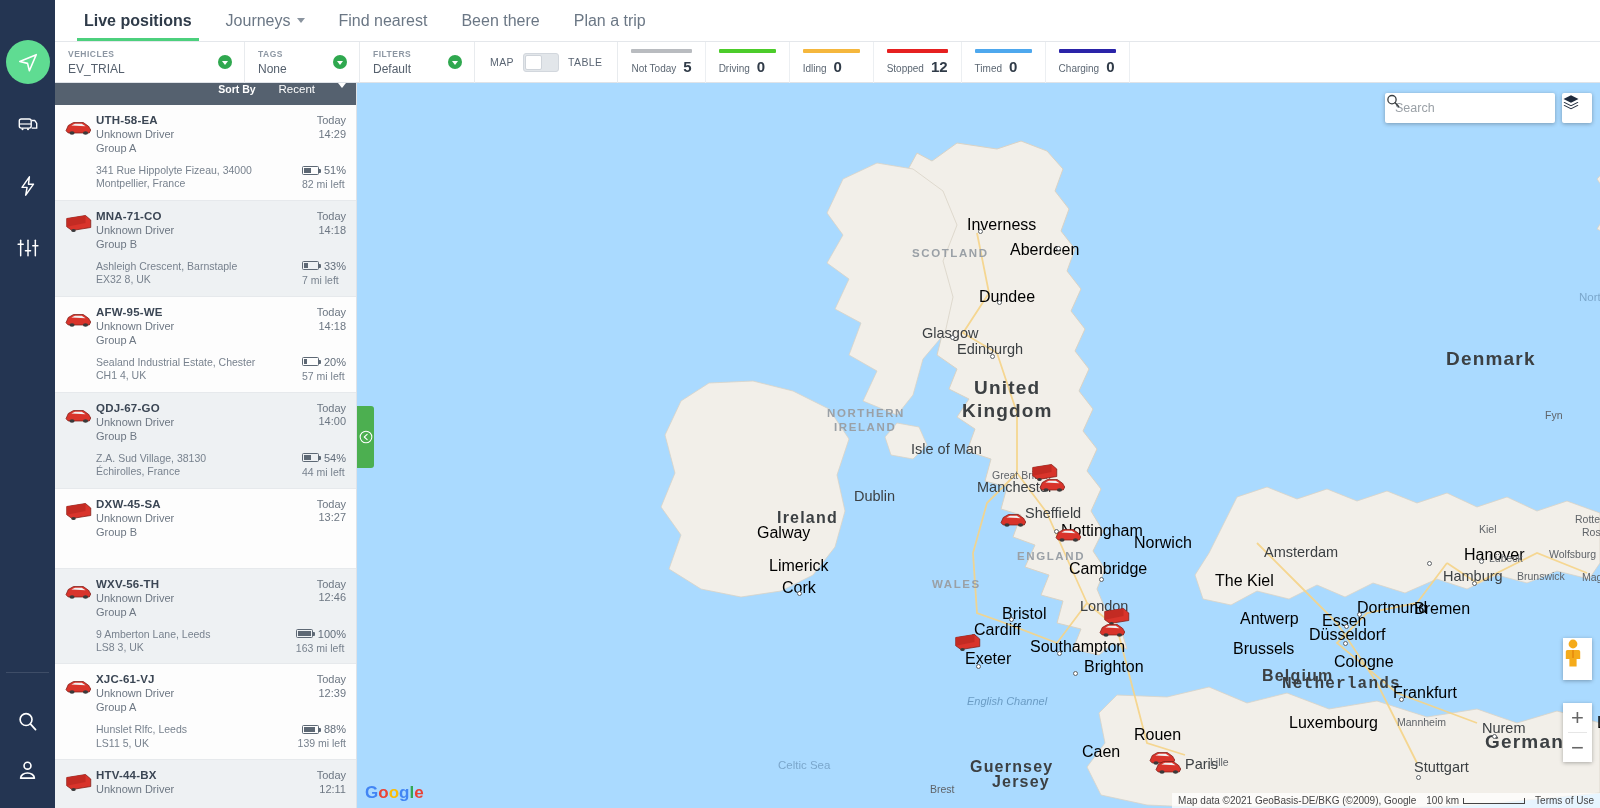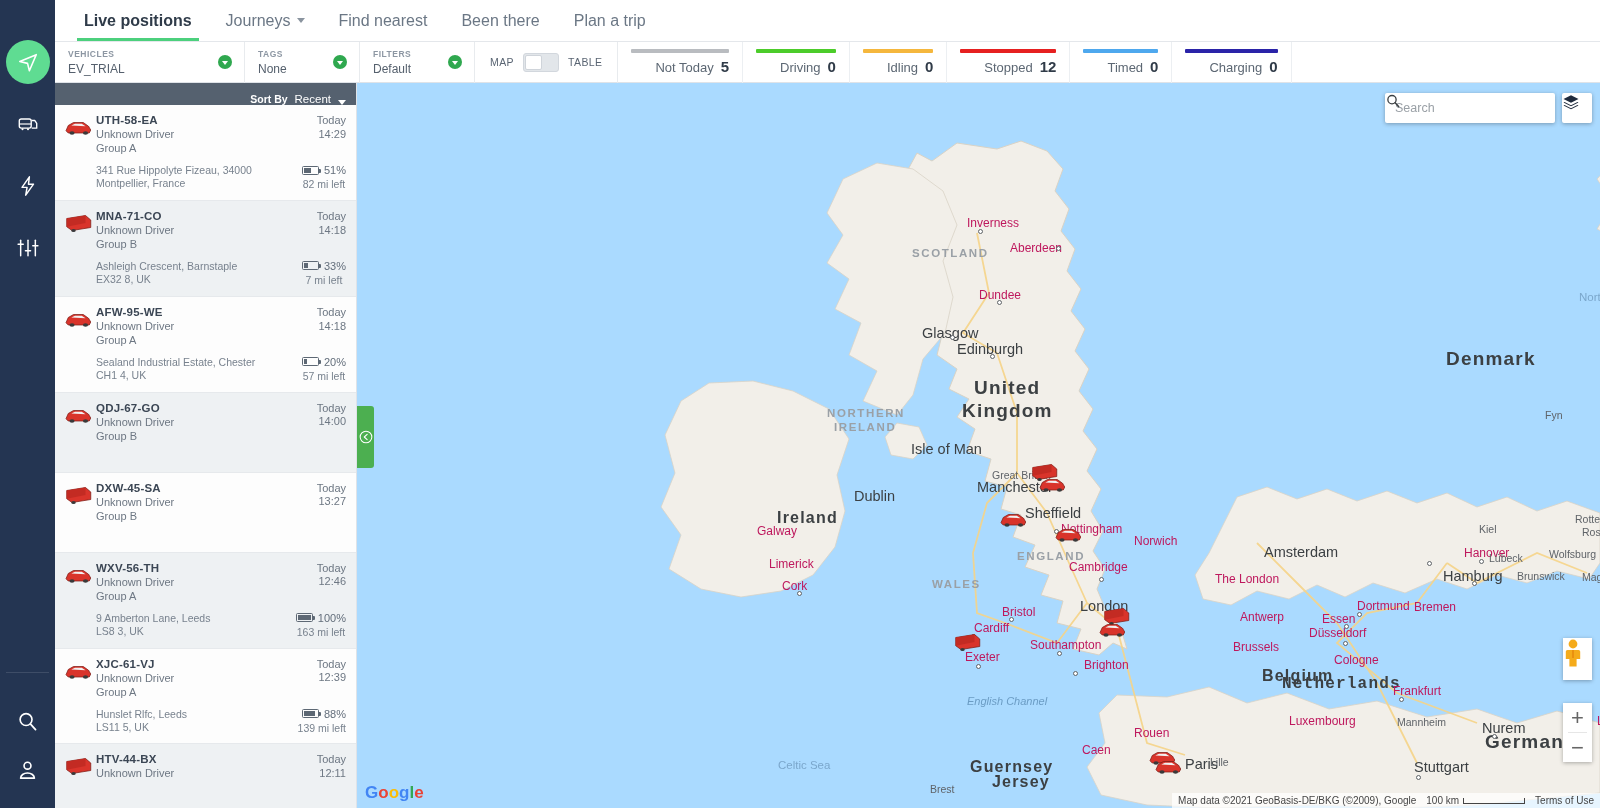--- a/index.html
+++ b/index.html
@@ -87,52 +87,52 @@
     background: #fff; border: 1px solid #cfd4da; border-radius: 2px;
   }
   .statuses { display: flex; align-items: center; height: 41px; }
   .status {
     display: flex; flex-direction: column; align-items: flex-start;
     padding: 0 13px; height: 41px; justify-content: center;
     border-right: 1px solid #eceff2;
   }
   .status .bar { width: 100%; min-width: 57px; height: 4px; border-radius: 1px; margin-bottom: 5px; }
   .status .row { display: flex; align-items: baseline; gap: 7px; }
-  .status .name { font-size: 13px; color: #5c6773; margin-left: 24px; }
+  .status .name { font-size: 10px; color: #5c6773; }
   .status .cnt { font-size: 15px; font-weight: 700; color: #303b48; }
 
   
   .panel {
     position: absolute; left: 55px; top: 83px; width: 302px; height: 725px;
     background: #fff; overflow: hidden; border-right: 1px solid #dfe3e8;
   }
   .sortbar {
-    height: 22px; background: #55616f; display: flex; align-items: flex-end;
-    justify-content: flex-end; padding-right: 10px; gap: 7px;
+    height: 22px; background: #55616f; display: flex; align-items: flex-start;
+    justify-content: flex-end; padding-right: 10px; gap: 23px;
   }
   .sortbar .sl { font-size: 10.5px; color: #ffffff; font-weight: 700; }
   .sortbar .sv { font-size: 11.5px; color: #ffffff; }
   .sortbar .sc { width:0;height:0;border-left:4px solid transparent;border-right:4px solid transparent;border-top:5px solid #fff; }
 
   .vlist { height: 703px; overflow: hidden; }
   .vrow {
     display: flex; padding: 9px 10px 9px 8px; position: relative;
     border-bottom: 1px solid #e6e9ec; min-height: 80px;
   }
   .vrow.odd { background: #fdfdfd; }
   .vrow.even { background: #eef1f3; }
   .vicon { width: 33px; flex: 0 0 33px; padding-top: 2px; }
   .vbody { flex: 1; min-width: 0; }
   .vtop { display: flex; justify-content: space-between; align-items: flex-start; }
   .vplate { font-size: 11.5px; font-weight: 700; color: #3b4654; letter-spacing: .2px; }
   .vdriver, .vgroup { font-size: 11px; color: #6d7783; margin-top: 2px; }
   .vtime { text-align: right; font-size: 11px; color: #6d7783; line-height: 1.25; white-space: nowrap; }
   .vbottom { display: flex; justify-content: space-between; align-items: flex-start; margin-top: 10px; }
   .vaddr { font-size: 10.5px; color: #78828e; line-height: 1.28; }
-  .vbatt { text-align: center; white-space: nowrap; }
+  .vbatt { text-align: left; white-space: nowrap; }
   .battline { display: flex; align-items: center; justify-content: flex-end; gap: 5px; }
   .battpct { font-size: 11px; color: #636e7b; }
   .vrange { font-size: 10.5px; color: #78828e; margin-top: 2px; }
   .batt {
     width: 17px; height: 9px; border: 1.4px solid #5d6874; border-radius: 1.5px;
     position: relative; padding: 1px;
   }
   .batt::after {
     content:""; position:absolute; right:-3.4px; top:2px; width:2px; height:4px;
     background:#5d6874; border-radius:0 1px 1px 0;
@@ -150,21 +150,21 @@
   .map {
     position: absolute; left: 357px; top: 83px; width: 1243px; height: 725px;
     overflow: hidden; background: #aadaff;
   }
   .map svg { position: absolute; left: 0; top: 0; }
   .mlabel { position: absolute; white-space: nowrap; pointer-events: none; }
   .l-country { font-size: 19px; font-weight: 700; color: #3c4043; letter-spacing: 1.2px; }
   .l-country.sm { font-size: 16px; }
   .l-region { font-size: 11.5px; font-weight: 700; color: #9aa0a6; letter-spacing: 1.6px; }
   .l-city-lg { font-size: 14.5px; color: #3c4043; }
-  .l-city { font-size: 12px; color: #be185d; }
+  .l-city { font-size: 16px; color: #000000; }
   .l-city-sm { font-size: 10.5px; color: #5f6368; }
   .l-water { font-size: 11px; color: #6b9cc4; font-style: italic; }
   .l-water.b { font-size: 11.5px; font-style: normal; color: #7ba7cc; }
   .citydot {
     position:absolute; width:5px;height:5px;border-radius:50%;
     border:1.2px solid #5f6368; background:#fff;
   }
 
   
   .searchbox {
@@ -484,20 +484,35 @@
           <div class="vbody">
             <div class="vtop">
               <div>
                 <div class="vplate">QDJ-67-GO</div>
                 <div class="vdriver">Unknown Driver</div>
                 <div class="vgroup">Group B</div>
               </div>
               <div class="vtime">
                 <div>Today</div>
                 <div>14:00</div>
+              </div>
+            </div>
+            <div class="vbottom">
+              <div class="vaddr">
+                <div>Z.A. Sud Village, 38130</div>
+                <div>Échirolles, France</div>
+              </div>
+              <div class="vbatt">
+                <div class="battline">
+                  <span class="batt">
+                    <i style="width:54%"></i>
+                  </span>
+                  <span class="battpct">54%</span>
+                </div>
+                <div class="vrange">44 mi left</div>
               </div>
             </div>
           </div>
         </div>
         <div class="vrow odd">
           <div class="vicon"><svg width="30" height="22" viewBox="0 0 40 28">
               <path d="M5 8 L30 4 L37 10 L37 20 L12 24 L5 19 Z" fill="#d9342b" stroke="#7d1d17" stroke-width="1"></path>
               <path d="M5 8 L30 4 L30 14 L5 19 Z" fill="#c32b23"></path>
               <ellipse cx="14" cy="24" rx="3" ry="2" fill="#3a3a3a"></ellipse>
             </svg></div>
@@ -699,21 +714,21 @@
         <div class="mlabel l-city-lg" style="left: 497px; top: 405px;">Dublin</div>
         <div class="mlabel l-city" style="left: 400px; top: 441px;">Galway</div>
         <div class="mlabel l-city" style="left: 412px; top: 474px;">Limerick</div>
         <div class="mlabel l-city" style="left: 425px; top: 496px;">Cork</div>
         <div class="mlabel l-city" style="left: 725px; top: 660px;">Caen</div>
         <div class="mlabel l-city" style="left: 777px; top: 643px;">Rouen</div>
         <div class="mlabel l-city-lg" style="left: 828px; top: 673px;">Paris</div>
         <div class="mlabel l-city-sm" style="left: 573px; top: 700px;">Brest</div>
         <div class="mlabel l-city-sm" style="left: 853px; top: 673px;">Lille</div>
         <div class="mlabel l-city-lg" style="left: 907px; top: 461px;">Amsterdam</div>
-        <div class="mlabel l-city" style="left: 858px; top: 489px;">The London</div>
+        <div class="mlabel l-city" style="left: 858px; top: 489px;">The Kiel</div>
         <div class="mlabel l-city" style="left: 883px; top: 527px;">Antwerp</div>
         <div class="mlabel l-city" style="left: 876px; top: 557px;">Brussels</div>
         <div class="mlabel l-city" style="left: 932px; top: 631px;">Luxembourg</div>
         <div class="mlabel l-city-sm" style="left: 1218px; top: 430px;">Rotterdam</div>
         <div class="mlabel l-city" style="left: 1000px; top: 516px;">Dortmund</div>
         <div class="mlabel l-city" style="left: 965px; top: 529px;">Essen</div>
         <div class="mlabel l-city" style="left: 952px; top: 543px;">Düsseldorf</div>
         <div class="mlabel l-city" style="left: 977px; top: 570px;">Cologne</div>
         <div class="mlabel l-city" style="left: 1036px; top: 601px;">Frankfurt</div>
         <div class="mlabel l-city-sm" style="left: 1040px; top: 633px;">Mannheim</div>

